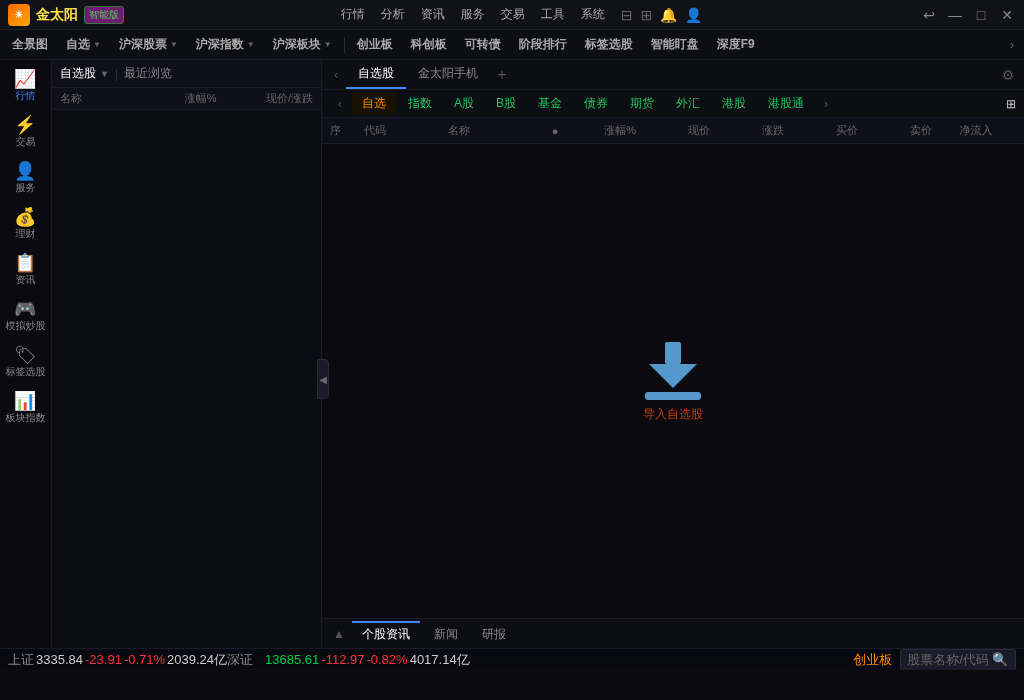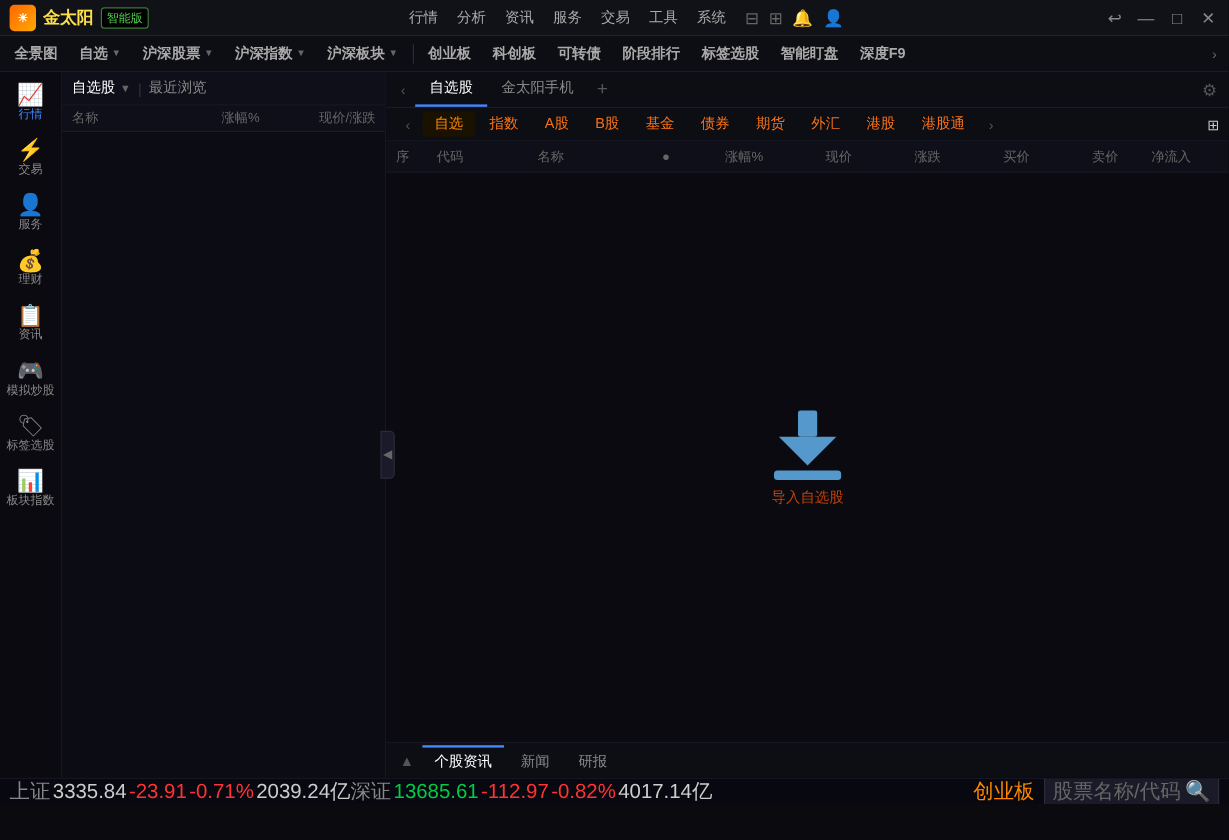--- a/index.html
+++ b/index.html
@@ -40,21 +40,21 @@
       font-size: 10px;
       color: white;
       font-weight: bold;
     }
     .app-name {
       color: #fde047;
       font-size: 14px;
       font-weight: bold;
     }
     .badge {
-      background: #000000;
+      background: #701a75;
       color: #50cc50;
       font-size: 10px;
       padding: 1px 4px;
       border-radius: 3px;
       border: 1px solid #3a7a3a;
     }
     .title-menu {
       display: flex;
       align-items: center;
       gap: 16px;
@@ -305,21 +305,21 @@
       height: 28px;
       background: #0d0d14;
       display: flex;
       align-items: center;
       padding: 0 8px;
       gap: 2px;
       border-bottom: 1px solid #1a1a28;
     }
     .sub-tab {
       padding: 2px 10px;
-      color: #f97316;
+      color: #22c55e;
       cursor: pointer;
       font-size: 12px;
       border-radius: 3px;
     }
     .sub-tab.active {
       color: #ff8800;
       background: #1a1200;
       border-radius: 3px;
     }
 
@@ -414,32 +414,32 @@
 
     
     .status-bar {
       height: 22px;
       background: #080810;
       display: flex;
       align-items: center;
       padding: 0 8px;
       gap: 0;
       border-top: 1px solid #1a1a28;
-      font-size: 17px;
+      font-size: 13px;
       overflow: hidden;
     }
     .status-item {
       display: flex;
       align-items: center;
       gap: 2px;
       white-space: nowrap;
     }
     .status-label { color: #888; }
     .status-val { color: #ccc; }
-    .status-green { color: #00cc44; }
+    .status-green { color: #00cc44; margin-left: 10px; }
     .status-red { color: #ff3333; }
     .status-right {
       margin-left: auto;
       display: flex;
       align-items: center;
       gap: 8px;
     }
     .status-link { color: #ff8800; cursor: pointer; }
     .status-search {
       display: flex;

